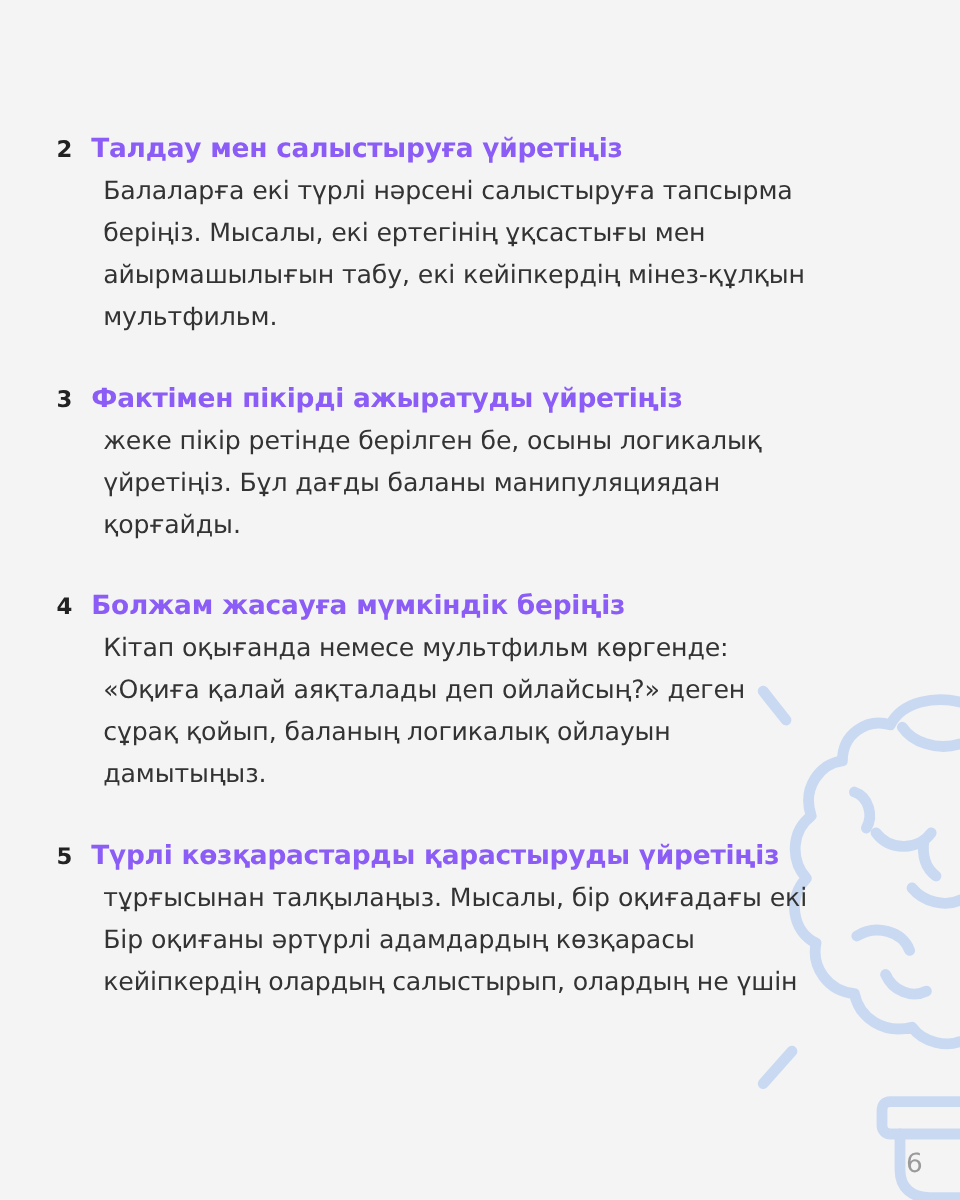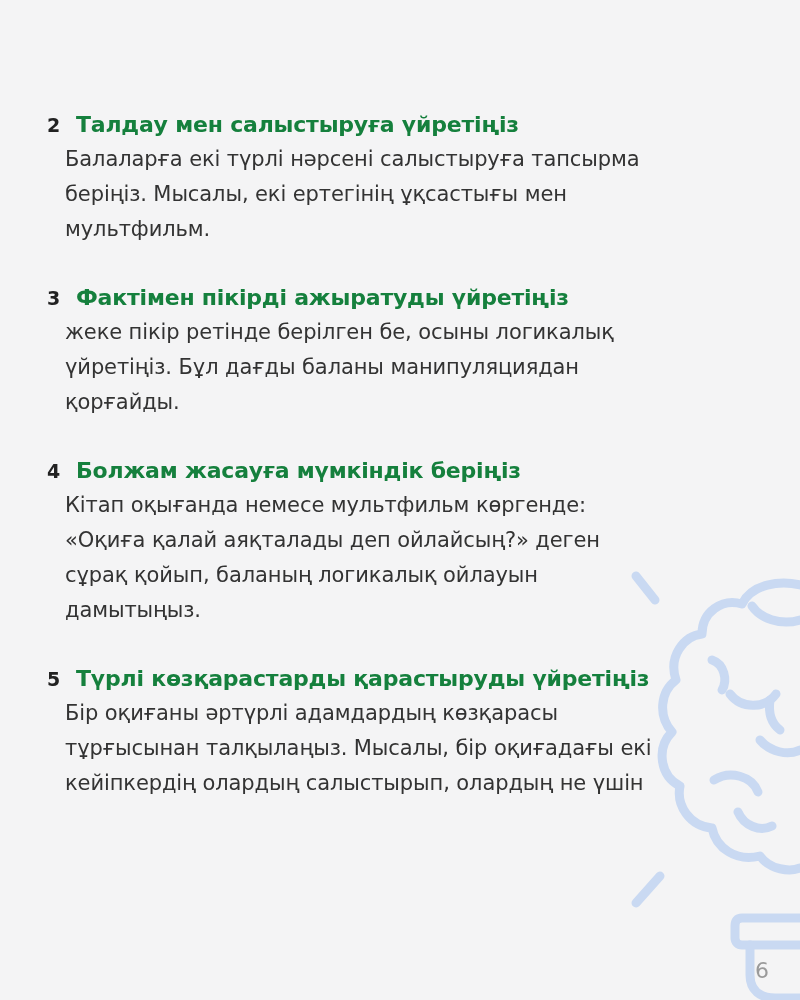--- a/index.html
+++ b/index.html
@@ -41,26 +41,26 @@
       width: 29px;
       flex: 0 0 29px;
       font-weight: bold;
       font-size: 19px;
       color: #222;
       line-height: 34px;
     }
     .title {
       font-weight: bold;
       font-size: 22px;
-      color: #15803d;
+      color: #8b5cf6;
       line-height: 34px;
       letter-spacing: -0.2px;
     }
     .body {
-      margin-left: 18px;
+      margin-left: 39px;
       font-size: 21px;
       line-height: 35px;
       color: #333;
       letter-spacing: -0.1px;
     }
     .body-line {
       display: block;
       white-space: nowrap;
     }
     .page-number {
@@ -107,20 +107,21 @@
 <div class="content">
 
   <div class="item">
     <div class="item-row">
       <span class="num">2</span>
       <span class="title">Талдау мен салыстыруға үйретіңіз</span>
     </div>
     <div class="body">
       <span class="body-line">Балаларға екі түрлі нәрсені салыстыруға тапсырма</span>
       <span class="body-line">беріңіз. Мысалы, екі ертегінің ұқсастығы мен</span>
+      <span class="body-line">айырмашылығын табу, екі кейіпкердің мінез-құлқын</span>
       <span class="body-line">мультфильм.</span>
     </div>
   </div>
 
   <div class="item">
     <div class="item-row">
       <span class="num">3</span>
       <span class="title">Фактімен пікірді ажыратуды үйретіңіз</span>
     </div>
     <div class="body">
@@ -142,21 +143,21 @@
       <span class="body-line">дамытыңыз.</span>
     </div>
   </div>
 
   <div class="item">
     <div class="item-row">
       <span class="num">5</span>
       <span class="title">Түрлі көзқарастарды қарастыруды үйретіңіз</span>
     </div>
     <div class="body">
+      <span class="body-line">тұрғысынан талқылаңыз. Мысалы, бір оқиғадағы екі</span>
       <span class="body-line">Бір оқиғаны әртүрлі адамдардың көзқарасы</span>
-      <span class="body-line">тұрғысынан талқылаңыз. Мысалы, бір оқиғадағы екі</span>
       <span class="body-line">кейіпкердің олардың салыстырып, олардың не үшін</span>
     </div>
   </div>
 
 </div>
 
 <div class="page-number">6</div>
 
 </body></html>

